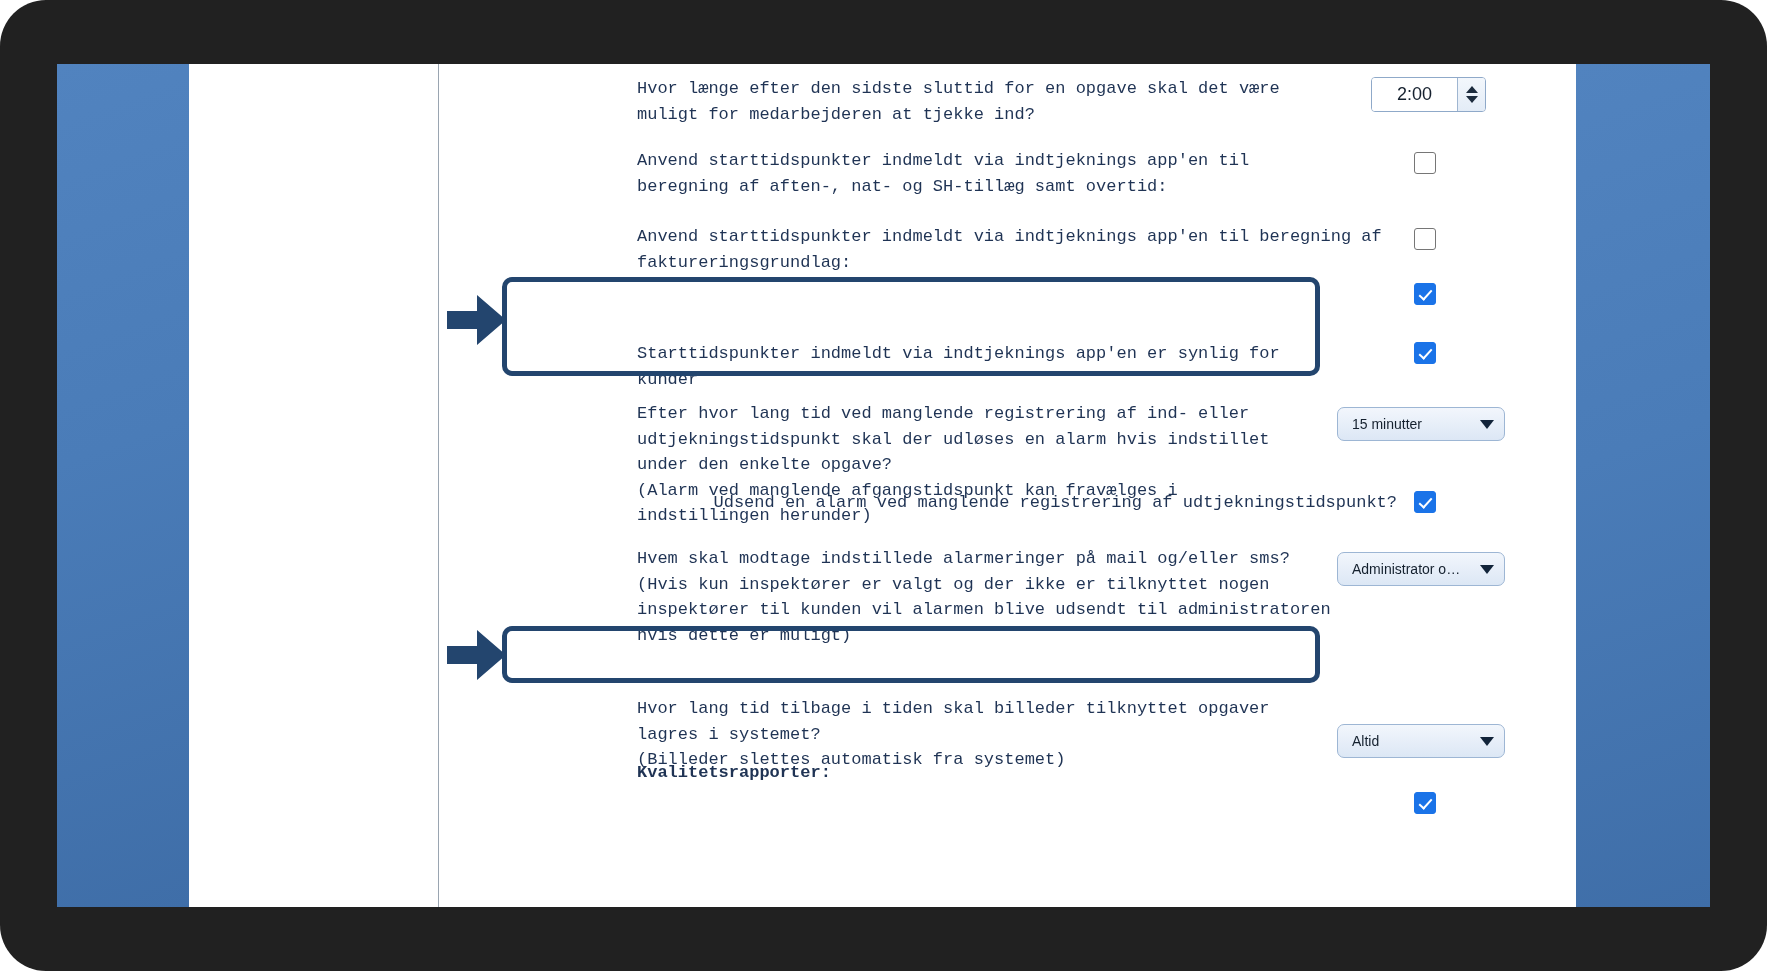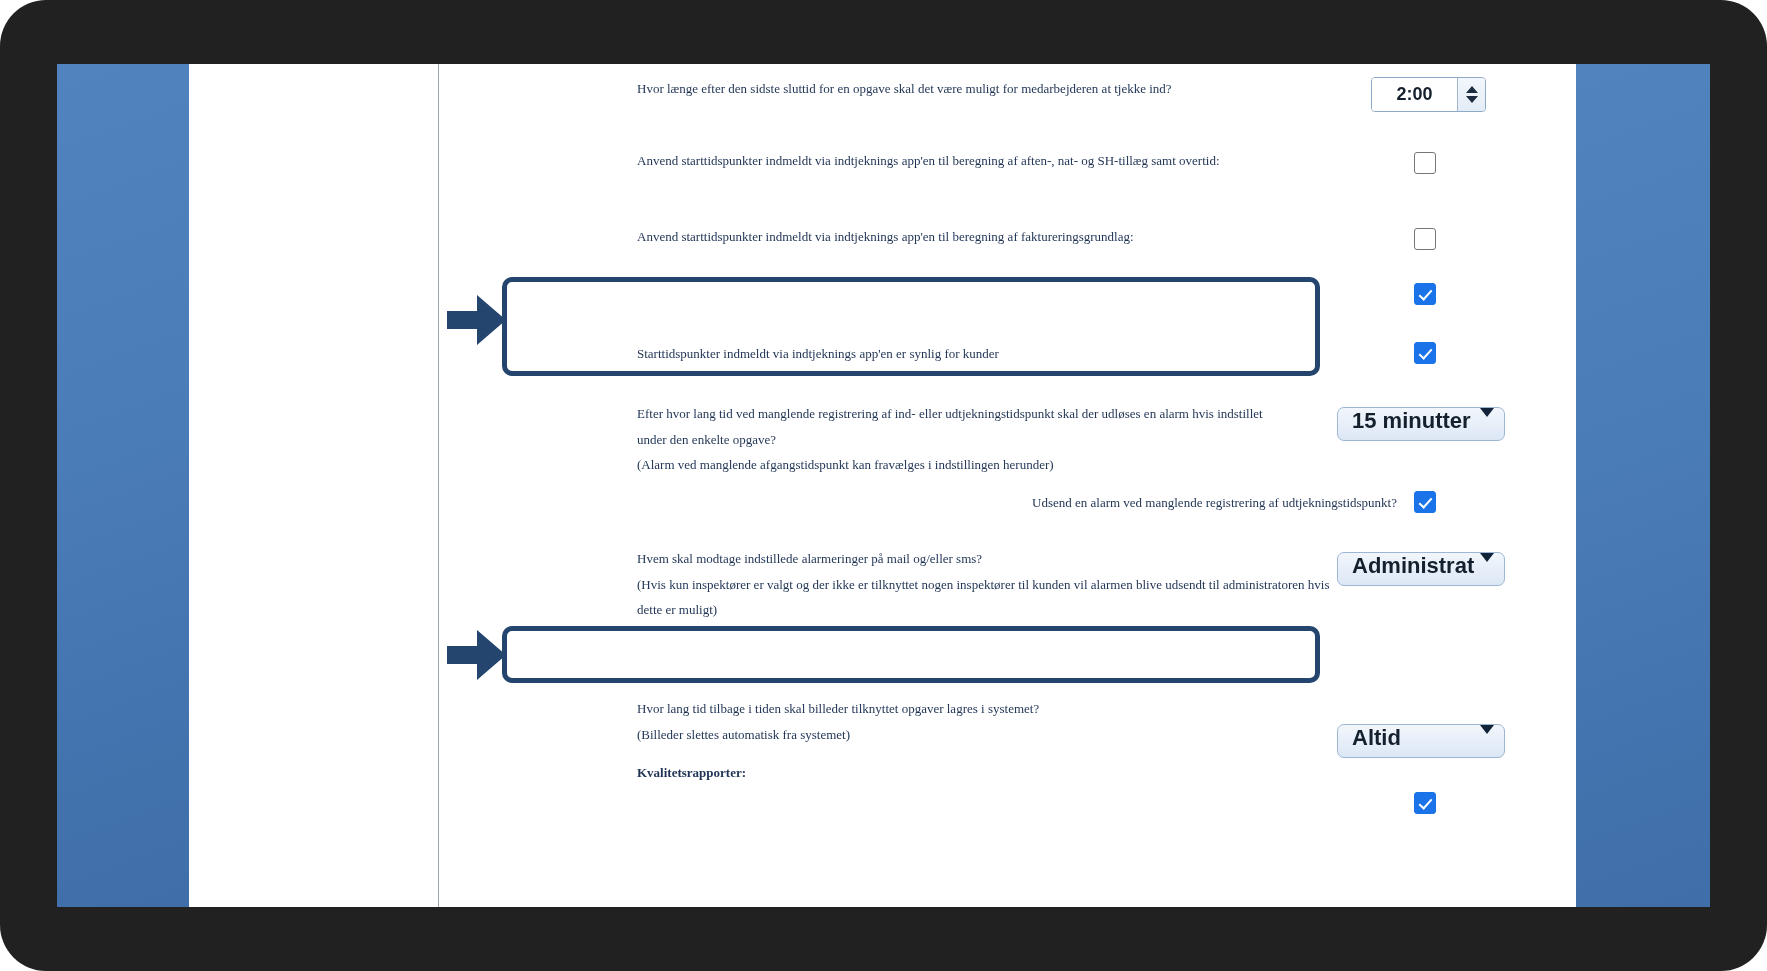--- a/index.html
+++ b/index.html
@@ -84,31 +84,30 @@
     background: #ffffff;
   }
 
   .form-row {
     position: absolute;
     box-sizing: border-box;
   }
   .row-label {
     position: absolute;
     color: #1f3354;
-    font-size: 13px;
+    font-size: 17px;
     line-height: 25.5px;
-    font-family: Liberation Serif, serif;
+    font-family: Liberation Mono, monospace;
     white-space: pre-line;
   }
   .row-label.bold { font-weight: bold; }
 
   
   .control-slot {
     position: absolute;
-    font-weight: bold;
   }
 
   
   .checkbox {
     width: 22px;
     height: 22px;
     box-sizing: border-box;
     border-radius: 3px;
     position: relative;
     display: inline-block;
@@ -176,22 +175,23 @@
 
   
   .dropdown {
     width: 168px;
     height: 34px;
     box-sizing: border-box;
     border: 1px solid #9db6d4;
     border-radius: 7px;
     background: linear-gradient(180deg, #f2f6fc 0%, #dce7f5 100%);
     display: flex;
+    align-items: center;
     padding: 0 10px 0 14px;
-    font-size: 22px;
+    font-size: 14px;
     color: #14202e;
     font-family: "Liberation Sans", sans-serif;
   }
   .dropdown-value {
     flex: 1;
     overflow: hidden;
     white-space: nowrap;
   }
   .dropdown-caret {
     width: 0; height: 0;

